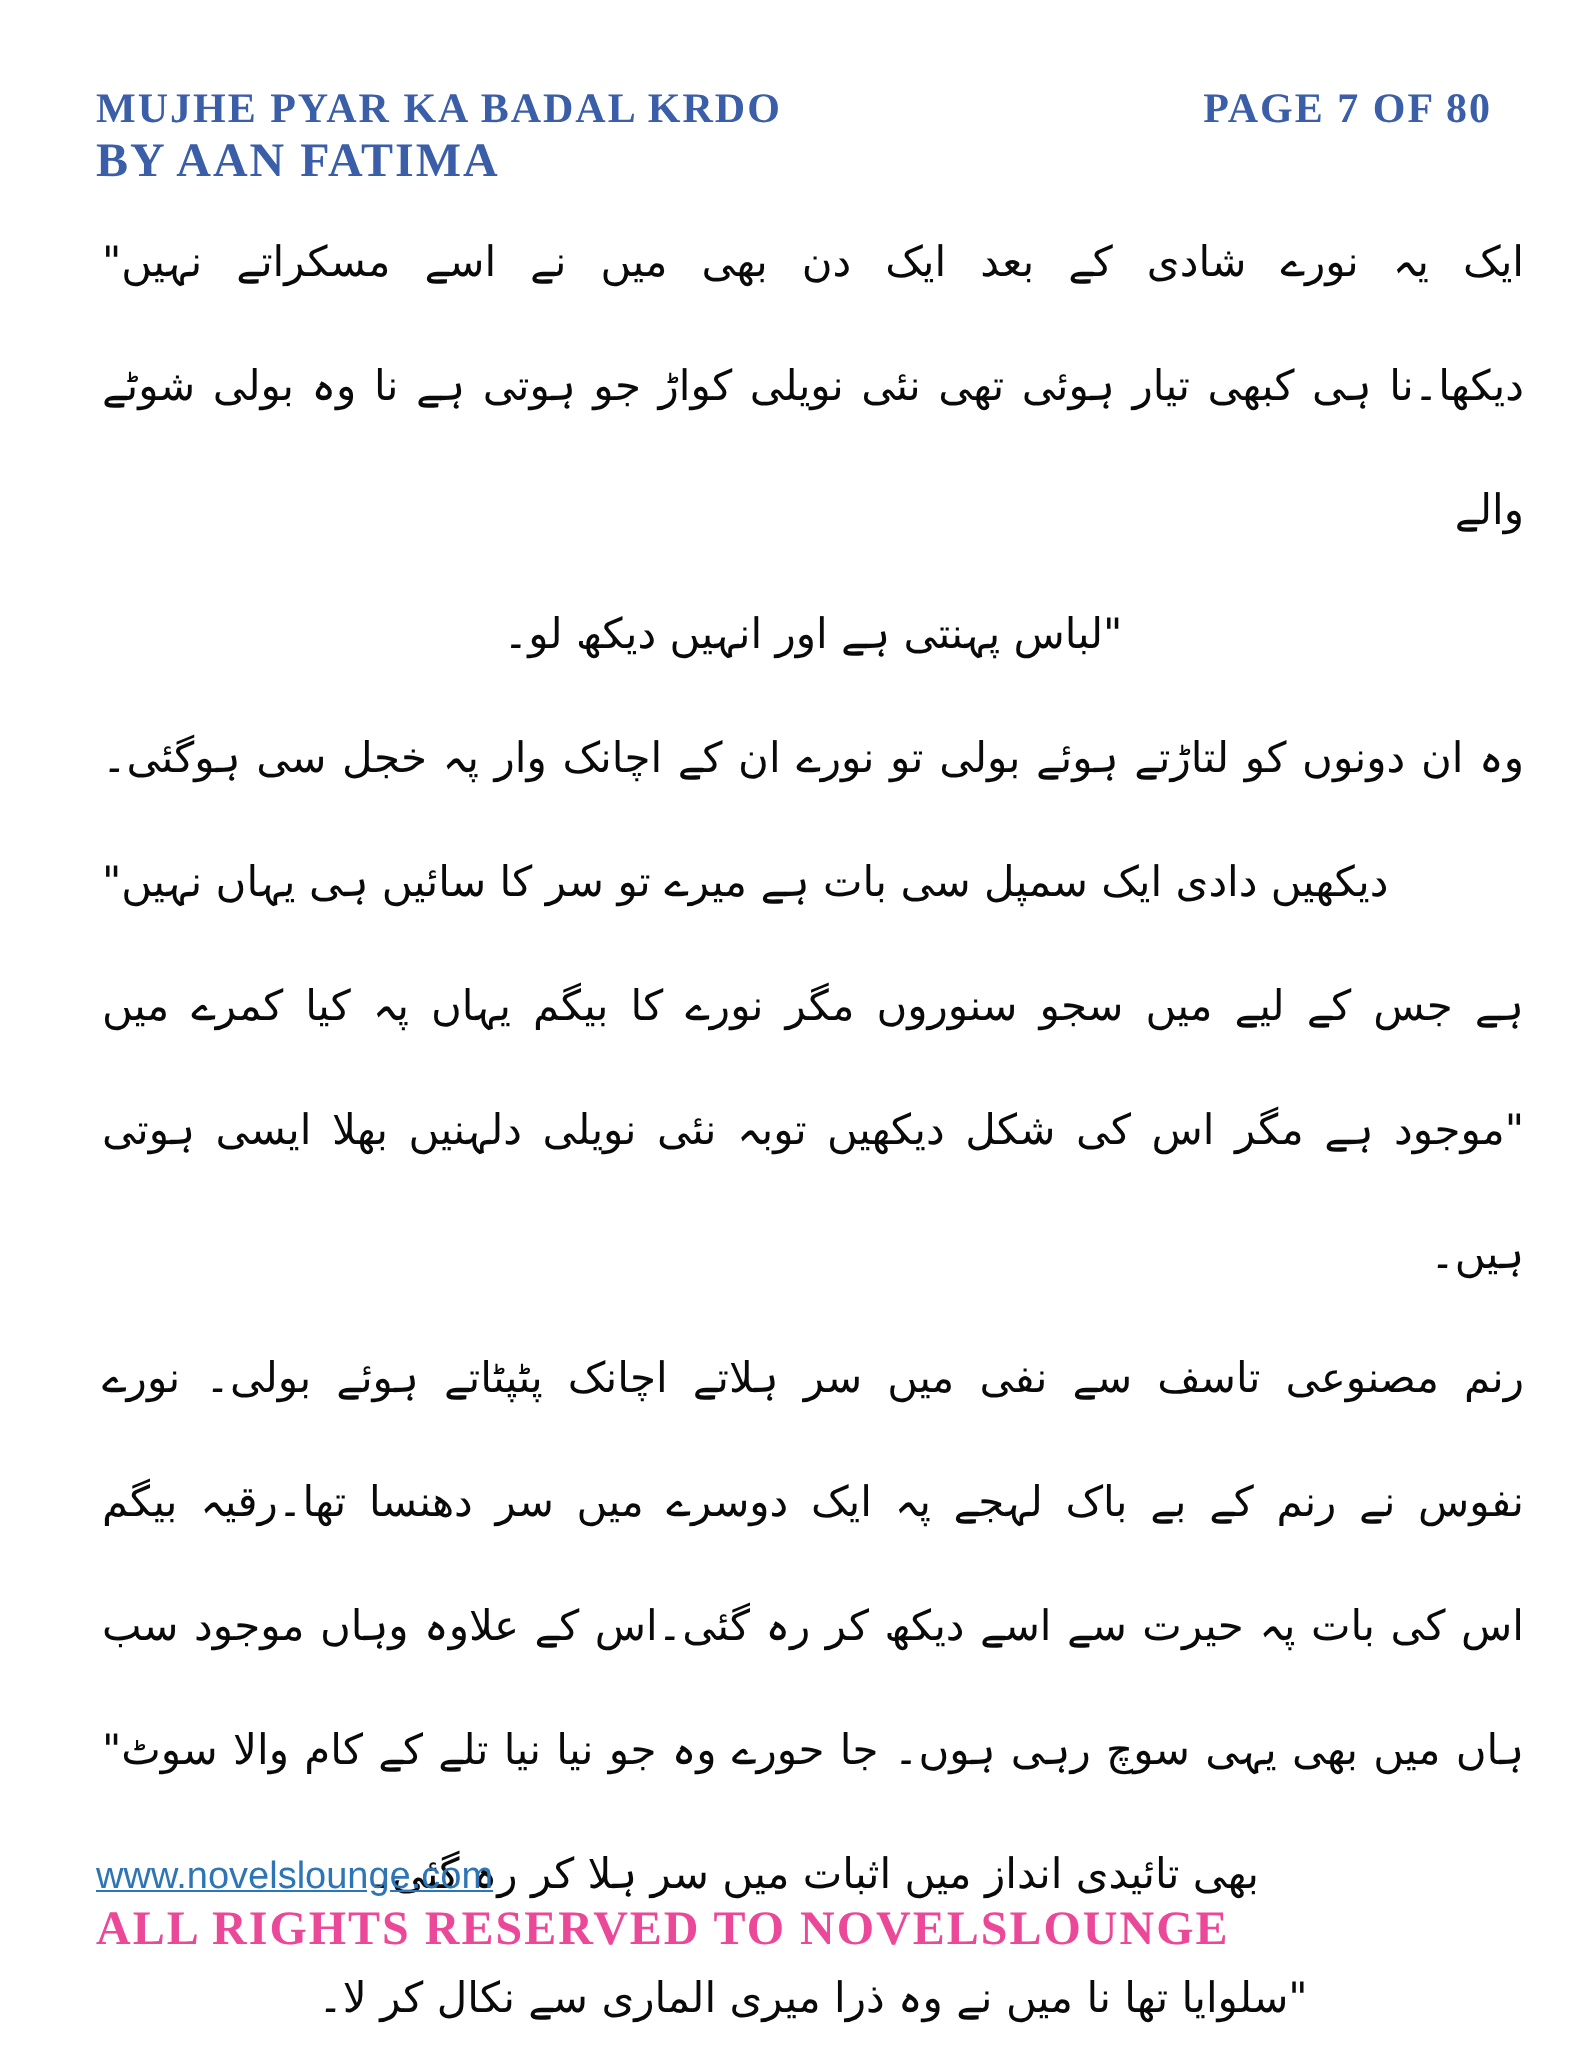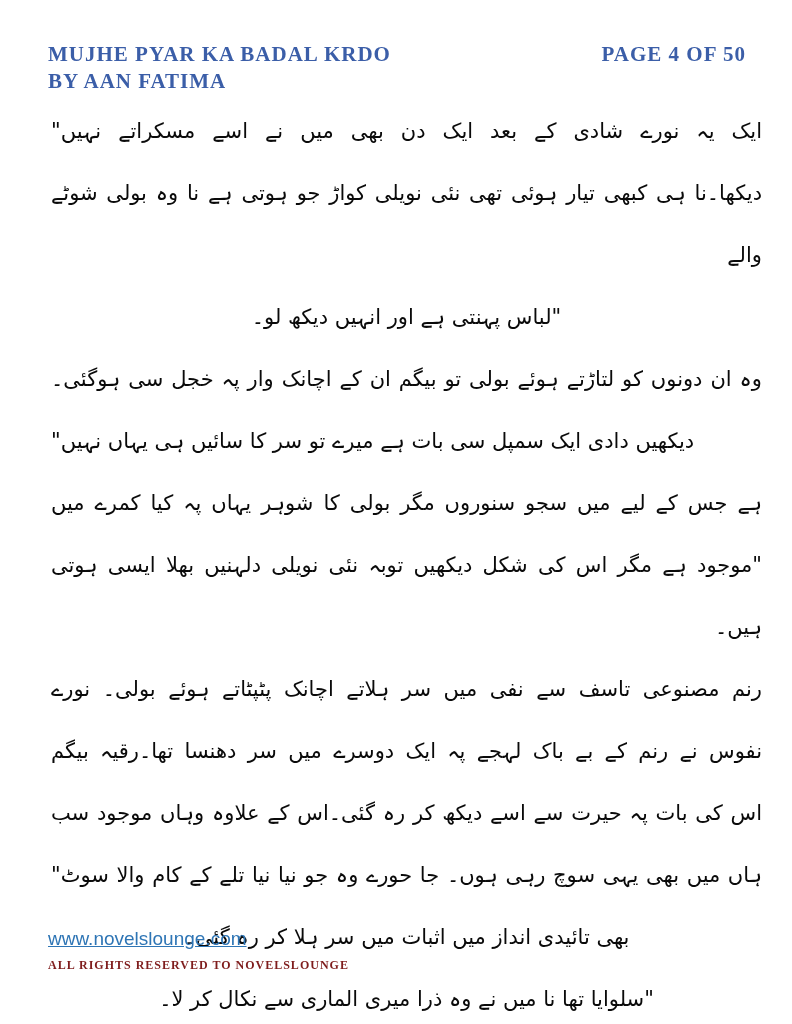--- a/index.html
+++ b/index.html
@@ -20,21 +20,21 @@
     display: flex;
     justify-content: space-between;
     align-items: flex-start;
     color: #3b5ea8;
     font-family: "Liberation Serif", serif;
     font-weight: bold;
     letter-spacing: 1px;
   }
   .header .title-block { display: flex; flex-direction: column; gap: 3px; }
   .header .book-title { font-size: 21px; line-height: 24px; }
-  .header .byline    { font-size: 21px; line-height: 24px; }
+  .header .byline    { font-size: 24px; line-height: 24px; }
   .header .page-info { font-size: 21px; line-height: 24px; text-align: right; }
   
   .content {
     position: absolute;
     top: 100px;
     left: 51px;
     right: 30px;
     direction: rtl;
     color: #0a0a0a;
   }
@@ -55,47 +55,47 @@
     font-family: "Liberation Sans", sans-serif;
     font-size: 19px;
     line-height: 26px;
     color: #2e75b5;
     text-decoration: underline;
     cursor: pointer;
   }
   .rights-notice {
     font-family: "Liberation Serif", serif;
     font-weight: bold;
-    font-size: 12px;
+    font-size: 24px;
     line-height: 26px;
     letter-spacing: 1px;
-    color: #7f1d1d;
+    color: #ec4899;
     text-align: right;
   }
 </style>
 </head>
 <body>
 
 <div class="page">
 
   <div class="header">
     <div class="title-block">
       <div class="book-title">MUJHE PYAR KA BADAL KRDO</div>
       <div class="byline">BY AAN FATIMA</div>
     </div>
-    <div class="page-info">PAGE 4 OF 50</div>
+    <div class="page-info">PAGE 7 OF 80</div>
   </div>
 
   <div class="content">
     <div class="urdu-line line-justify">ایک یہ نورے شادی کے بعد ایک دن بھی میں نے اسے مسکراتے نہیں"</div>
     <div class="urdu-line line-justify">دیکھا۔نا ہی کبھی تیار ہوئی تھی نئی نویلی کواڑ جو ہوتی ہے نا وہ بولی شوٹے والے</div>
     <div class="urdu-line line-center">"لباس پہنتی ہے اور انہیں دیکھ لو۔</div>
-    <div class="urdu-line line-justify">وہ ان دونوں کو لتاڑتے ہوئے بولی تو بیگم ان کے اچانک وار پہ خجل سی ہوگئی۔</div>
+    <div class="urdu-line line-justify">وہ ان دونوں کو لتاڑتے ہوئے بولی تو نورے ان کے اچانک وار پہ خجل سی ہوگئی۔</div>
     <div class="urdu-line line-left">دیکھیں دادی ایک سمپل سی بات ہے میرے تو سر کا سائیں ہی یہاں نہیں"</div>
-    <div class="urdu-line line-justify">ہے جس کے لیے میں سجو سنوروں مگر بولی کا شوہر یہاں پہ کیا کمرے میں</div>
+    <div class="urdu-line line-justify">ہے جس کے لیے میں سجو سنوروں مگر نورے کا بیگم یہاں پہ کیا کمرے میں</div>
     <div class="urdu-line line-justify">"موجود ہے مگر اس کی شکل دیکھیں توبہ نئی نویلی دلہنیں بھلا ایسی ہوتی ہیں۔</div>
     <div class="urdu-line line-justify">رنم مصنوعی تاسف سے نفی میں سر ہلاتے اچانک پٹپٹاتے ہوئے بولی۔ نورے</div>
     <div class="urdu-line line-justify">نفوس نے رنم کے بے باک لہجے پہ ایک دوسرے میں سر دھنسا تھا۔رقیہ بیگم</div>
     <div class="urdu-line line-justify">اس کی بات پہ حیرت سے اسے دیکھ کر رہ گئی۔اس کے علاوہ وہاں موجود سب</div>
     <div class="urdu-line line-justify">ہاں میں بھی یہی سوچ رہی ہوں۔ جا حورے وہ جو نیا نیا تلے کے کام والا سوٹ"</div>
     <div class="urdu-line line-center">بھی تائیدی انداز میں اثبات میں سر ہلا کر رہ گئی۔</div>
     <div class="urdu-line line-center">"سلوایا تھا نا میں نے وہ ذرا میری الماری سے نکال کر لا۔</div>
   </div>
 
   <div class="footer">

